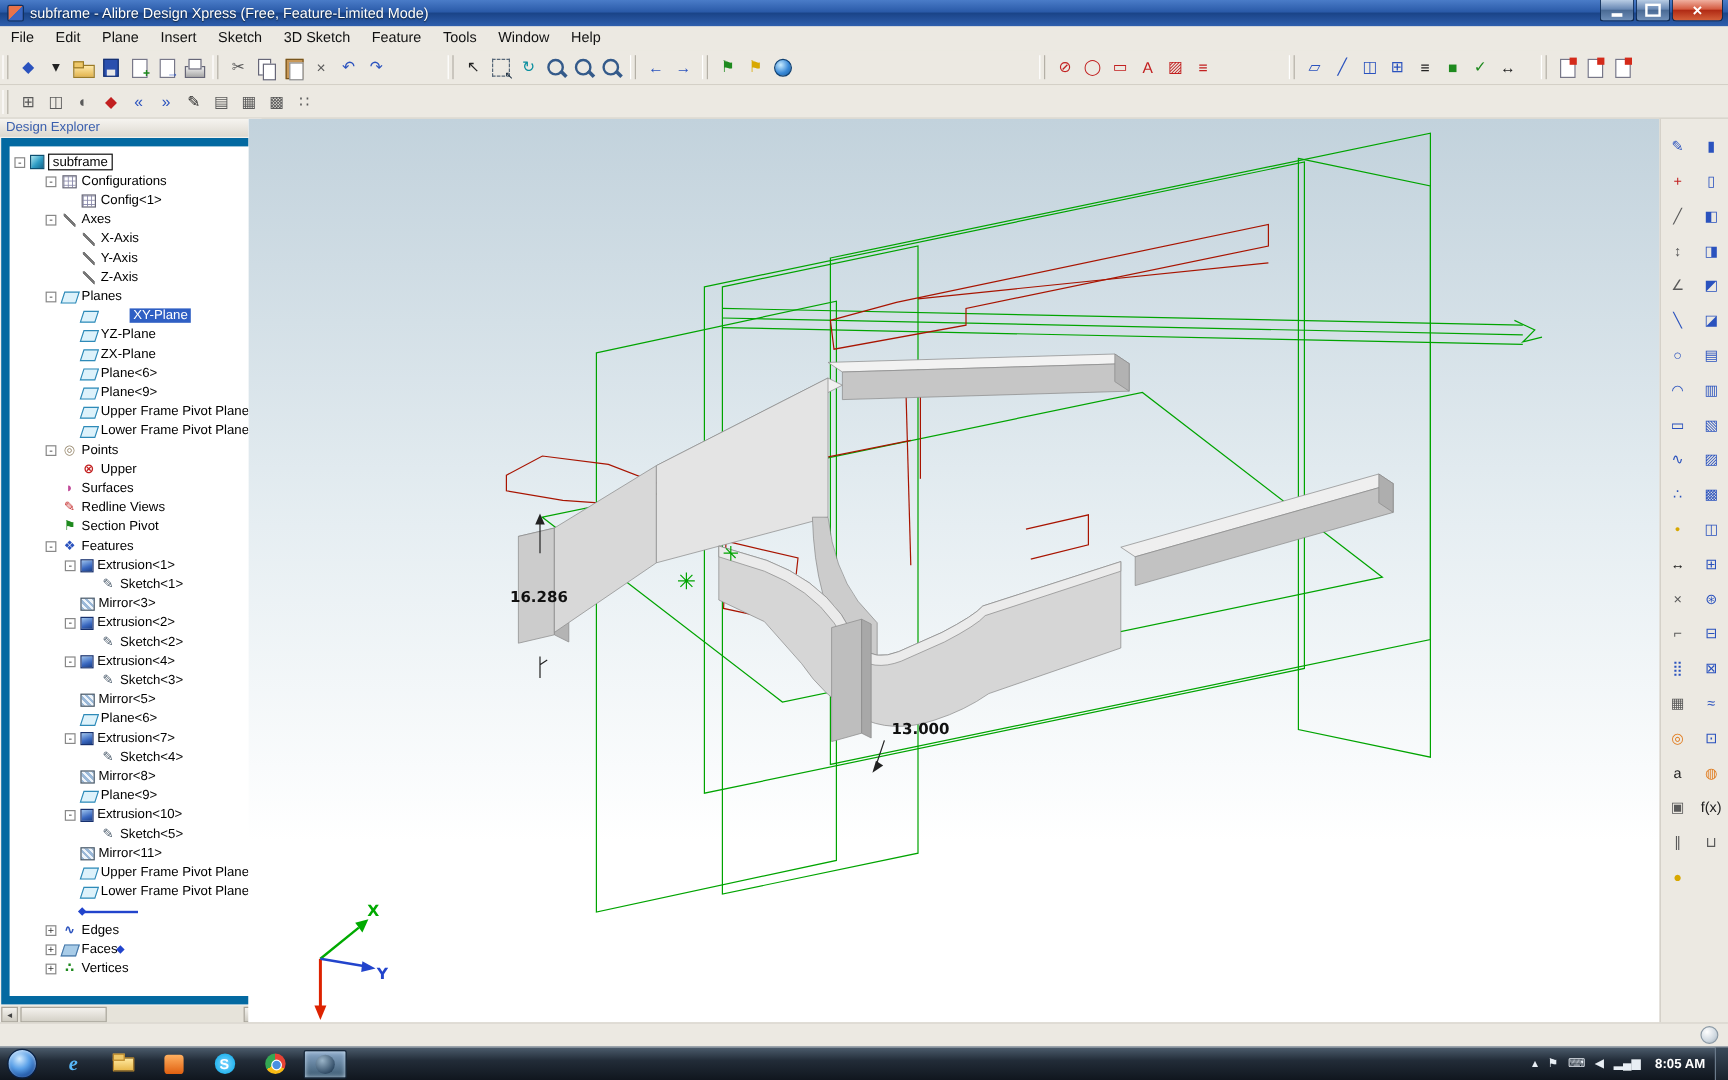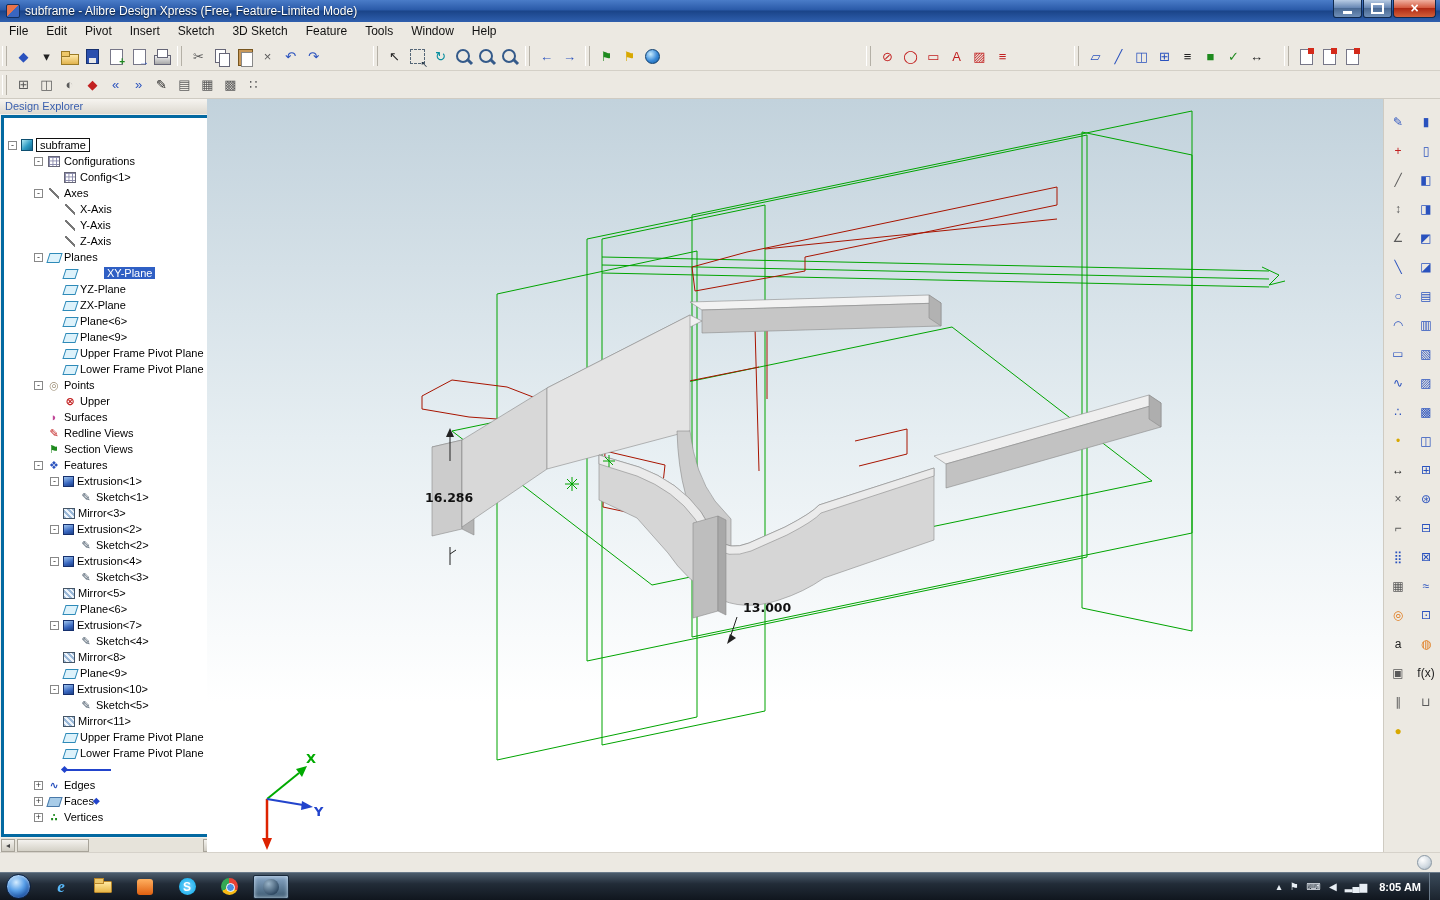--- a/index.html
+++ b/index.html
@@ -59,21 +59,21 @@
   .icx-selwin::before{content:"";position:absolute;left:4px;top:4px;right:4px;bottom:4px;border:1px dashed #567;}
   .icx-selwin::after{content:"↖";position:absolute;right:1px;bottom:-1px;font-size:9px;color:#234;}
   .icx-globe::before{content:"";position:absolute;left:4px;top:4px;right:4px;bottom:4px;border-radius:50%;background:radial-gradient(circle at 35% 32%,#c8ecff,#3a8ad8 55%,#155a9a);border:1px solid #0e3f70;}
 
   
   .explorer { position:absolute; top:99px; left:0; width:220px; bottom:48px; background:#f2f0ec;
     border-right:2px solid #c4c0b6; }
   .exp-head { height:15px; font-size:11px; color:#3a5fae; padding:1px 5px;
     background:linear-gradient(#f6f4f0,#ddd9d0); }
   .tree { position:absolute; top:16px; left:1px; right:1px; bottom:15px; background:#fff;
-    border:3px solid #0369a1; overflow:hidden; padding-top:19px; }
+    border:7px solid #0369a1; overflow:hidden; padding-top:5px; }
   .trow { display:flex; align-items:center; height:16px; font-size:11px; white-space:nowrap; }
   .lvl-0{padding-left:4px}.lvl-1{padding-left:30px}.lvl-2{padding-left:46px}.lvl-3{padding-left:62px}
   .exp { width:9px; height:9px; border:1px solid #888; background:#fff; margin-right:4px; flex:none;
     position:relative; font-size:9px; }
   .exp::before { position:absolute; left:0; right:0; top:-2px; text-align:center; color:#333; }
   .exp-m::before{content:"-";} .exp-p::before{content:"+";} .exp-n{visibility:hidden;}
   .ti { width:14px; height:13px; margin-right:3px; flex:none; position:relative;
     display:flex; align-items:center; justify-content:center; font-size:11px; line-height:1; }
   .ti-part{width:12px;height:12px;background:linear-gradient(135deg,#aee8f2,#2e9cc4 55%,#14678e);border:1px solid #0e4f70;}
   .ti-config::before{content:"";position:absolute;left:1px;top:1px;right:1px;bottom:1px;background:#fff;border:1px solid #667;background-image:linear-gradient(#88a 1px,transparent 1px),linear-gradient(90deg,#88a 1px,transparent 1px);background-size:3.5px 3.5px;}
@@ -159,21 +159,21 @@
     <div class="wb wb-min"></div>
     <div class="wb wb-max"></div>
     <div class="wb wb-close"></div>
   </div>
 </div>
 
 <div class="menubar">
 
 <span class="menu-item">File</span>
     <span class="menu-item">Edit</span>
-    <span class="menu-item">Pivot</span>
+    <span class="menu-item">Plane</span>
     <span class="menu-item">Insert</span>
     <span class="menu-item">Sketch</span>
     <span class="menu-item">3D Sketch</span>
     <span class="menu-item">Feature</span>
     <span class="menu-item">Tools</span>
     <span class="menu-item">Window</span>
     <span class="menu-item">Help</span>
   </div>
 
 <div class="toolbar1">
@@ -460,21 +460,21 @@
         <span class="t-label">Surfaces</span>
       </div>
       <div class="trow lvl-1">
         <span class="exp exp-n"></span>
         <span class="ti ti-redline"></span>
         <span class="t-label">Redline Views</span>
       </div>
       <div class="trow lvl-1">
         <span class="exp exp-n"></span>
         <span class="ti ti-section"></span>
-        <span class="t-label">Section Views</span>
+        <span class="t-label">Section Pivot</span>
       </div>
       <div class="trow lvl-1">
         <span class="exp exp-m"></span>
         <span class="ti ti-features"></span>
         <span class="t-label">Features</span>
       </div>
       <div class="trow lvl-2">
         <span class="exp exp-m"></span>
         <span class="ti ti-extrusion"></span>
         <span class="t-label">Extrusion&lt;1&gt;</span>

